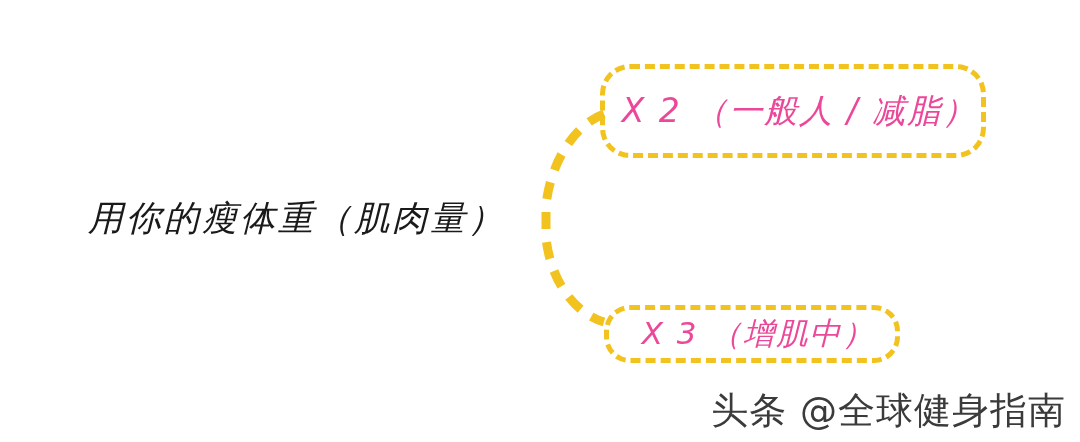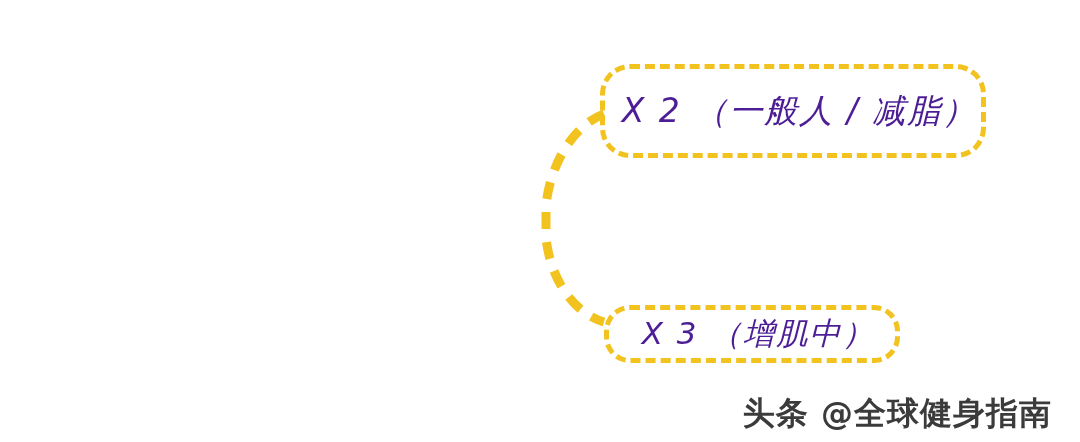--- a/index.html
+++ b/index.html
@@ -54,21 +54,21 @@
     border: 5px dashed #F2C21E;
     border-radius: 30px;
     display: flex;
     align-items: center;
     justify-content: center;
     background: transparent;
   }
   .branch-label {
     font-size: 33px;
     letter-spacing: 2px;
-    color: #4c1d95;
+    color: #ec4899;
     font-style: italic;
     font-weight: 500;
     white-space: nowrap;
     font-family: "DejaVu Sans", "Liberation Sans", sans-serif;
     margin-left: 13px;
   }
 
   #branch-box-1 {
     left: 600px;
     top: 64px;
@@ -82,24 +82,24 @@
     height: 58px;
     border-radius: 26px;
   }
   #branch-box-2 .branch-label {
     font-size: 31px;
   }
 
   
   #watermark {
     position: absolute;
-    right: 28px;
+    right: 14px;
     bottom: 6px;
-    font-size: 32px;
-    font-weight: bold;
+    font-size: 37px;
+    font-weight: normal;
     letter-spacing: 1px;
     color: #2b2b2b;
     white-space: nowrap;
     font-family: "DejaVu Sans", "Liberation Sans", sans-serif;
     text-shadow:
       1px 0 0 #ffffff, -1px 0 0 #ffffff,
       0 1px 0 #ffffff, 0 -1px 0 #ffffff,
       1px 1px 0 #ffffff, -1px -1px 0 #ffffff,
       1px -1px 0 #ffffff, -1px 1px 0 #ffffff,
       2px 2px 2px rgba(255,255,255,0.9);
@@ -111,20 +111,21 @@
 
 <div id="diagram-canvas">
 
   <svg id="connector-svg" viewBox="0 0 1080 442" xmlns="http://www.w3.org/2000/svg">
     <path d="M 604 114
              C 576 124, 551 160, 546 205
              L 546 238
              C 551 283, 576 314, 604 322" fill="none" stroke="#F2C21E" stroke-width="9" stroke-linecap="butt" stroke-dasharray="17 13"></path>
   </svg>
 
+  <div id="root-label">用你的瘦体重（肌肉量）</div>
 
   <div id="branch-box-1" class="branch-box">
     <span class="branch-label">X 2 （一般人 / 减脂）</span>
   </div>
 
   <div id="branch-box-2" class="branch-box">
     <span class="branch-label">X 3 （增肌中）</span>
   </div>
 
   <div id="watermark">头条 @全球健身指南</div>

